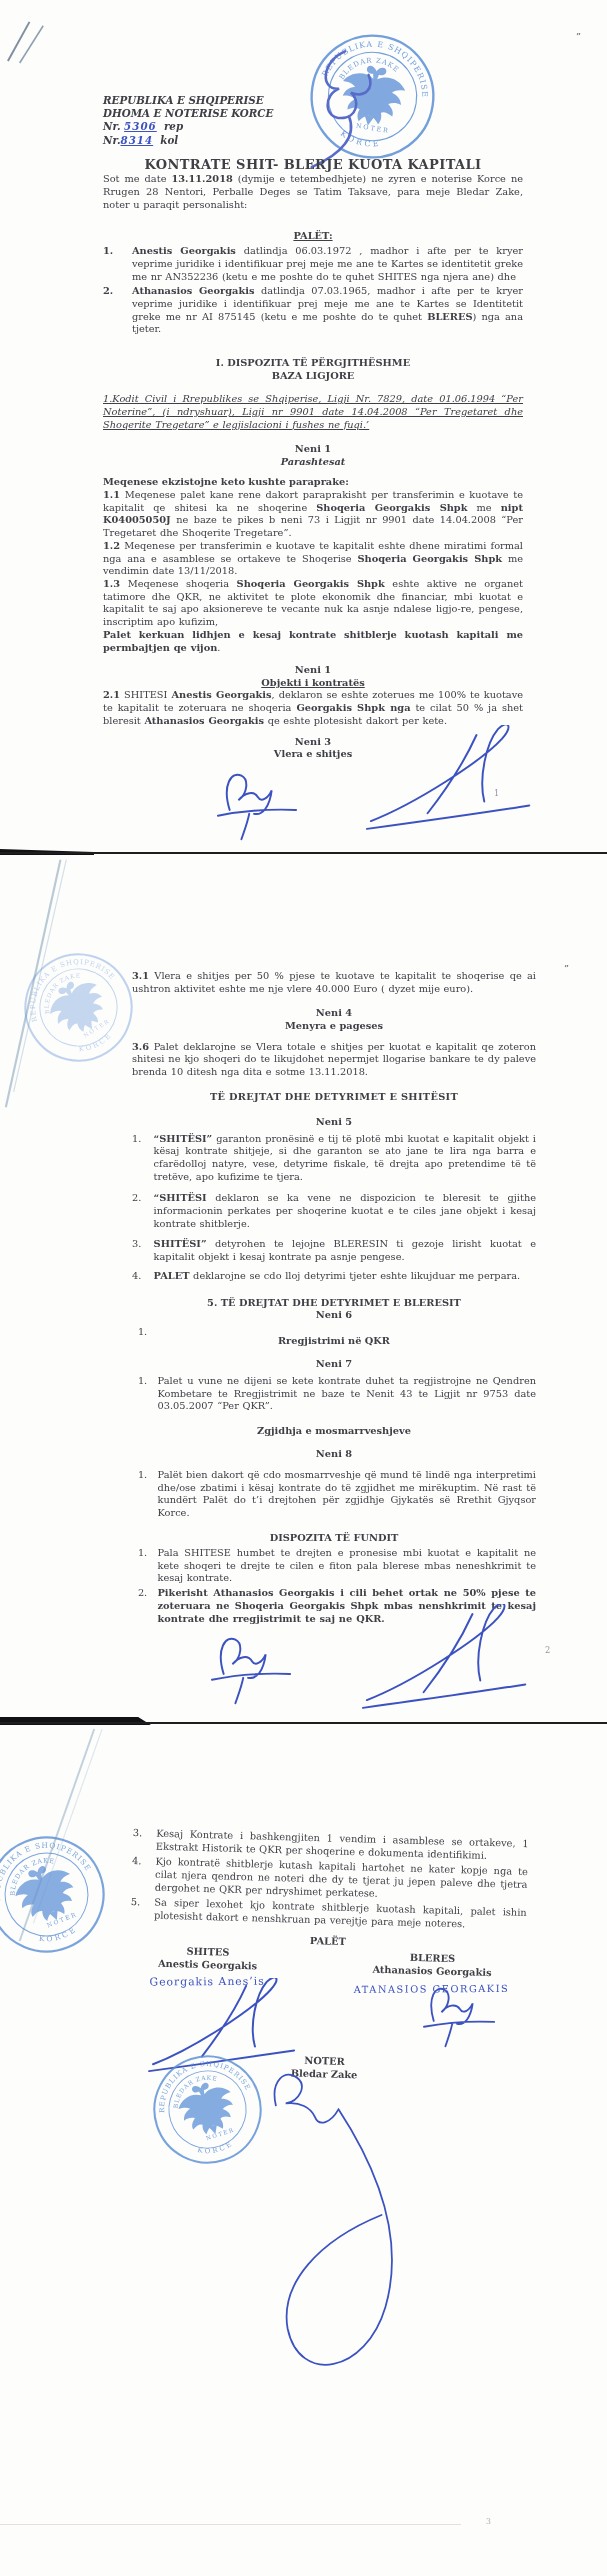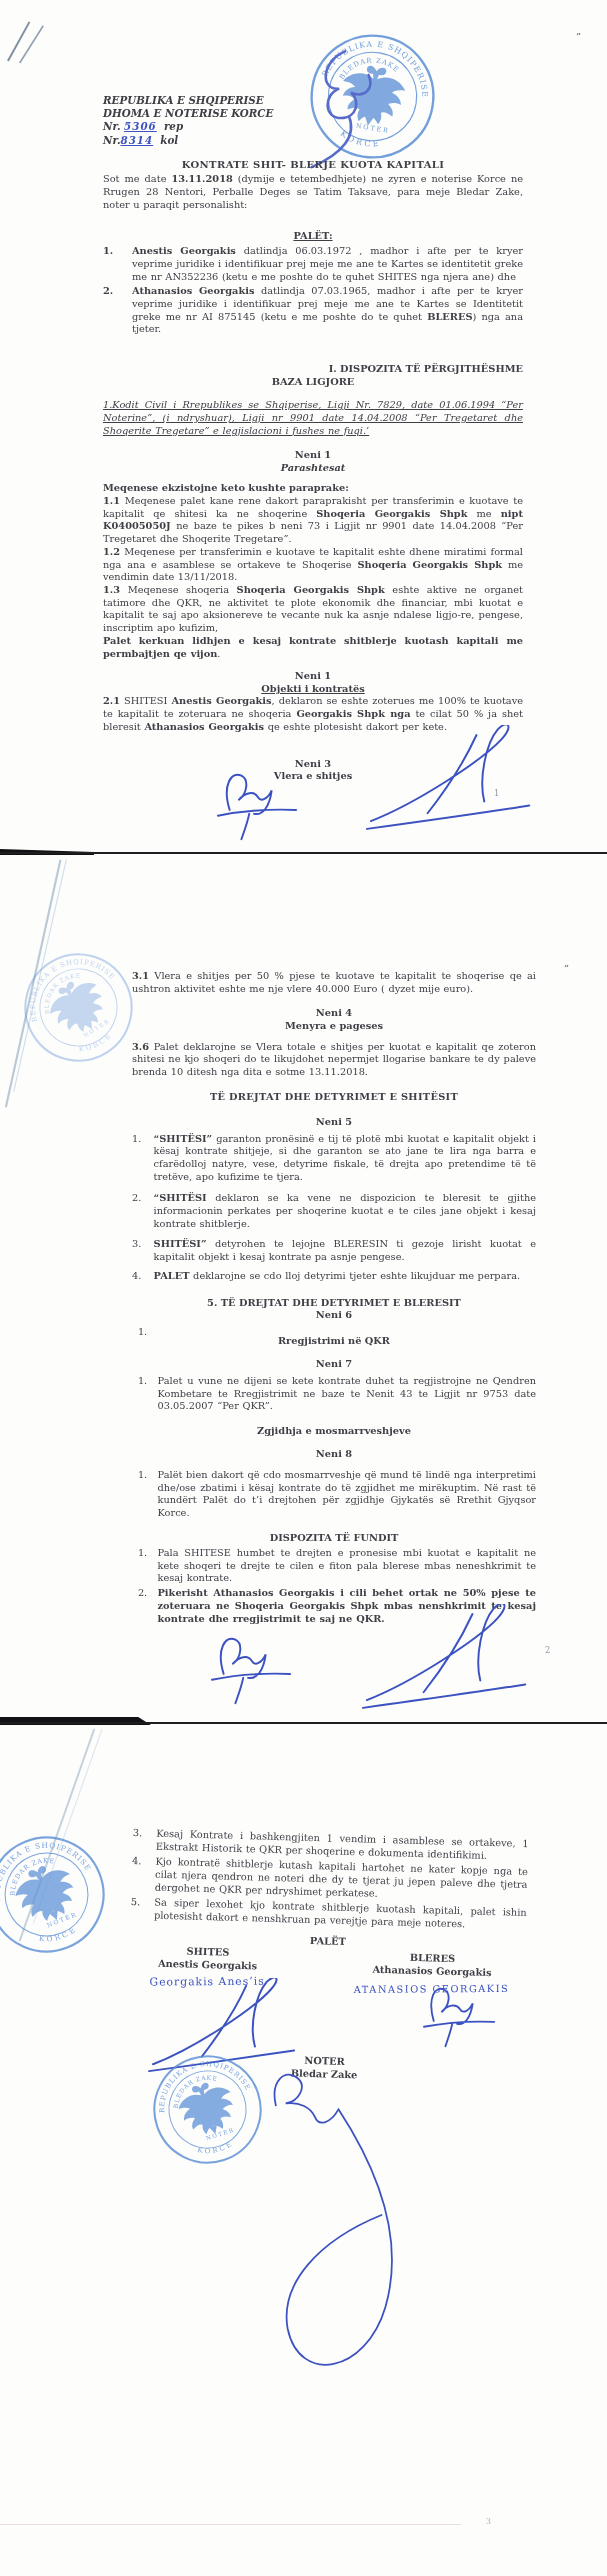--- a/index.html
+++ b/index.html
@@ -9,21 +9,21 @@
   .content{position:absolute;font-size:9.8px;line-height:12.7px;}
   p{margin:0;}
   .just{text-align:justify;word-spacing:0.5px;}
   .b{font-weight:bold;}
   .i{font-style:italic;}
   .u{text-decoration:underline;}
   .hw{color:#3b52c0;font-style:italic;letter-spacing:1px;text-decoration:underline;}
   .hcent{text-align:center;font-weight:bold;}
   .hu{text-decoration:underline;}
   .head-block{font-weight:bold;font-style:italic;font-size:10.3px;line-height:13.2px;}
-  .title{font-size:10px;letter-spacing:0.4px;margin-top:11.8px;}
+  .title{font-size:13px;letter-spacing:0.4px;margin-top:11.8px;}
   .li{position:relative;padding-left:21.6px;margin-top:2px;}
   .li .num{position:absolute;left:0;top:0;}
   .numb{font-weight:bold;}
   .sep-line{position:absolute;left:0;width:608px;height:2px;background:#1e1e20;}
   .sep-wedge{position:absolute;background:#121214;}
   .pageno{position:absolute;font-size:8.3px;color:#8d96a2;}
   .artifact{position:absolute;font-size:9.8px;color:#55575c;}
   .sig{position:absolute;}
   .stamp{position:absolute;}
   .hand{color:#3b52c0;font-size:10.8px;letter-spacing:1px;transform:rotate(-2deg);}
@@ -86,39 +86,39 @@
     <p class="hcent hu" style="margin-top:19px;">PALËT:</p>
     <div class="li just" style="padding-left:29px;">
       <span class="num numb">1.</span>
       <span><span class="b">Anestis Georgakis</span><span> datlindja 06.03.1972  ,  madhor i afte per te kryer veprime juridike i identifikuar prej meje me ane te Kartes se identitetit greke me nr AN352236 (ketu e me poshte do te quhet SHITES nga njera ane)  dhe</span></span>
     </div>
     <div class="li just" style="padding-left:29px;">
       <span class="num numb">2.</span>
       <span><span class="b">Athanasios Georgakis</span><span> datlindja  07.03.1965, madhor i afte per te kryer veprime juridike i identifikuar prej meje me ane te  Kartes se Identitetit greke me nr AI 875145 (ketu e me poshte do te quhet </span><span class="b">BLERES</span><span>)  nga ana tjeter.</span></span>
     </div>
 
-    <p class="hcent" style="margin-top:27px;text-align:right;">I. DISPOZITA TË PËRGJITHËSHME</p>
+    <p class="hcent" style="margin-top:21px;">I. DISPOZITA TË PËRGJITHËSHME</p>
     <p class="hcent">BAZA LIGJORE</p>
 
     <p class="just i u" style="margin-top:10.8px;">1.Kodit Civil i  Rrepublikes se Shqiperise, Ligji Nr. 7829, date 01.06.1994 “Per Noterine”, (i ndryshuar), Ligji nr 9901 date 14.04.2008 “Per Tregetaret dhe Shoqerite Tregetare”  e  legjislacioni i fushes  ne fuqi.’</p>
 
     <p class="hcent" style="margin-top:11.8px;">Neni 1</p>
     <p class="hcent i">Parashtesat</p>
 
     <p class="b" style="margin-top:7.8px;">Meqenese ekzistojne keto kushte paraprake:</p>
     <p class="just"><span class="b">1.1</span><span> Meqenese palet kane rene dakort paraprakisht per transferimin e kuotave te kapitalit qe shitesi ka ne shoqerine  </span><span class="b">Shoqeria Georgakis Shpk</span><span> me </span><span class="b">nipt K04005050J</span><span> ne baze te pikes b neni 73 i Ligjit nr 9901 date 14.04.2008 “Per Tregetaret dhe Shoqerite Tregetare”.</span></p>
     <p class="just"><span class="b">1.2</span><span> Meqenese per transferimin e kuotave te kapitalit eshte dhene miratimi formal nga ana e asamblese se ortakeve te Shoqerise </span><span class="b">Shoqeria Georgakis Shpk</span><span>  me vendimin date 13/11/2018.</span></p>
     <p class="just"><span class="b">1.3</span><span>  Meqenese shoqeria </span><span class="b">Shoqeria Georgakis Shpk</span><span> eshte aktive ne organet tatimore dhe QKR, ne aktivitet te plote ekonomik dhe financiar, mbi kuotat e kapitalit te saj apo aksionereve te vecante nuk ka asnje ndalese ligjo-re, pengese, inscriptim apo kufizim,</span></p>
     <p class="just"><span class="b">Palet kerkuan  lidhjen e kesaj kontrate shitblerje kuotash kapitali me permbajtjen qe vijon</span><span>.</span></p>
 
     <p class="hcent" style="margin-top:9.8px;">Neni 1</p>
     <p class="hcent hu">Objekti i kontratës</p>
     <p class="just"><span class="b">2.1</span><span> SHITESI </span><span class="b">Anestis Georgakis</span><span>, deklaron se eshte zoterues me 100% te kuotave te kapitalit te zoteruara ne shoqeria </span><span class="b">Georgakis Shpk   nga</span><span> te cilat 50 % ja shet bleresit </span><span class="b">Athanasios Georgakis</span><span> qe eshte plotesisht dakort per kete.</span></p>
 
-    <p class="hcent" style="margin-top:24px;">Neni 3</p>
+    <p class="hcent" style="margin-top:8px;">Neni 3</p>
     <p class="hcent">Vlera e shitjes</p>
   </div>
 
   <svg class="sig" style="left:214px;top:765px;" width="88" height="84" viewBox="0 0 90 86">
     <path d="M16,46 C8,20 18,6 28,11 C36,15 34,30 25,36 C32,28 41,26 45,33 C48,38 55,35 59,26 C57,42 50,52 41,50 M4,52 C28,47 60,45 84,46 M36,50 C34,60 30,70 28,76" stroke="#3b52c0" stroke-width="2" fill="none" stroke-linecap="round"></path>
   </svg>
   <svg class="sig" style="left:365px;top:725px;" width="176" height="110" viewBox="0 0 180 112">
     <path d="M6,98 C52,80 120,36 140,14 C152,0 146,-6 136,4 C124,18 116,54 122,78 M64,90 C86,62 104,32 114,10 M2,106 C60,98 132,88 168,82" stroke="#3b52c0" stroke-width="2" fill="none" stroke-linecap="round"></path>
   </svg>
   <span class="pageno" style="left:494px;top:788px;">1</span>

